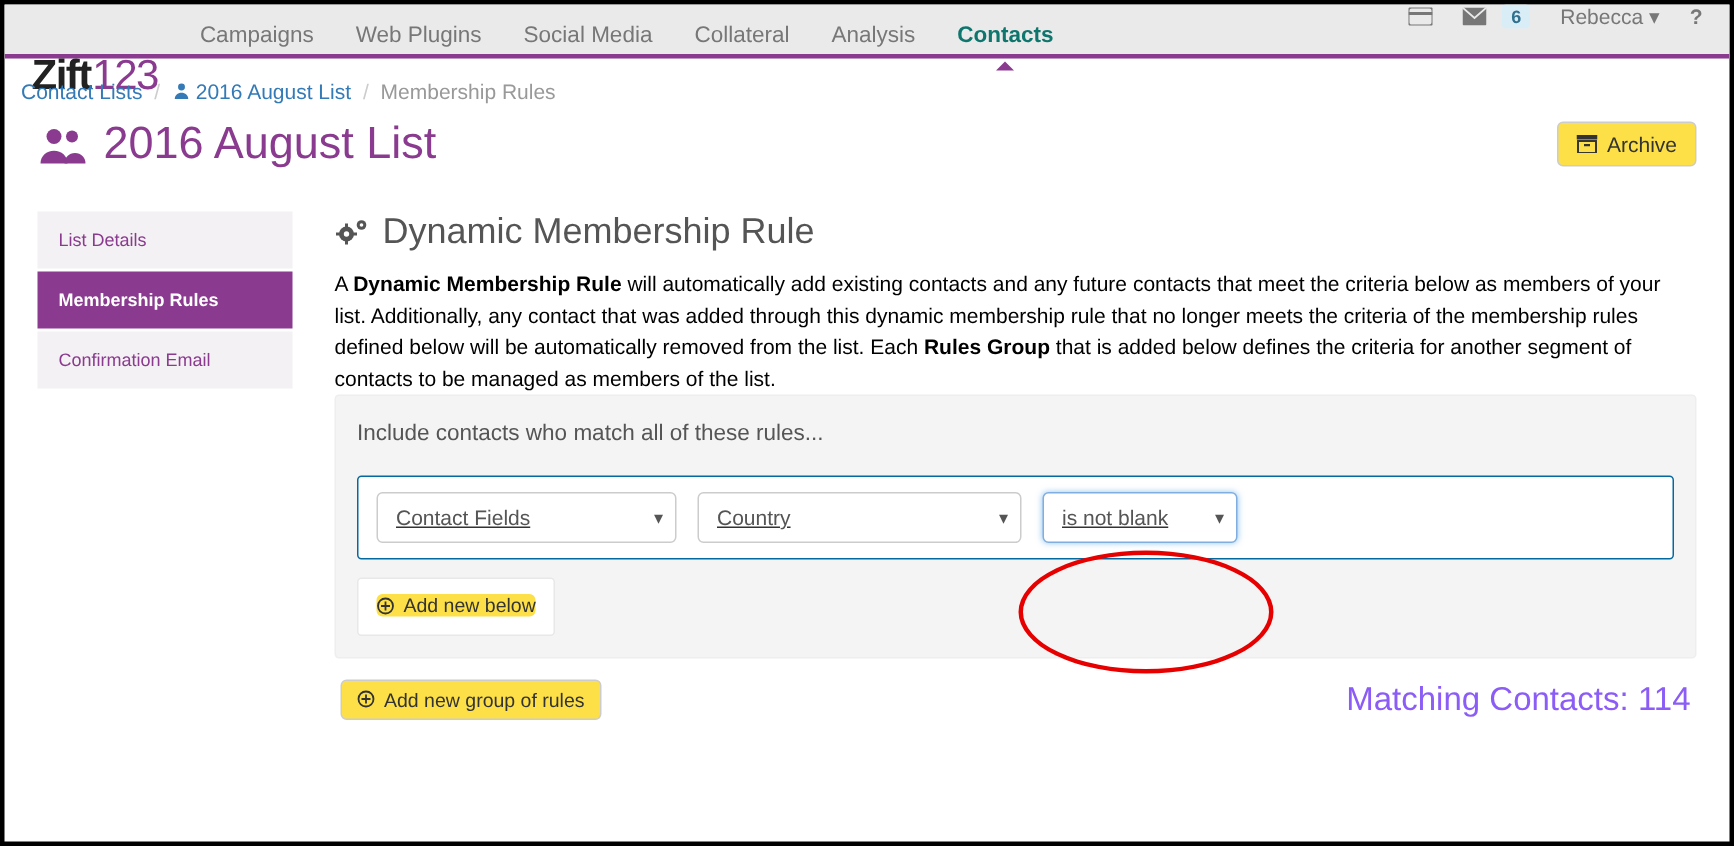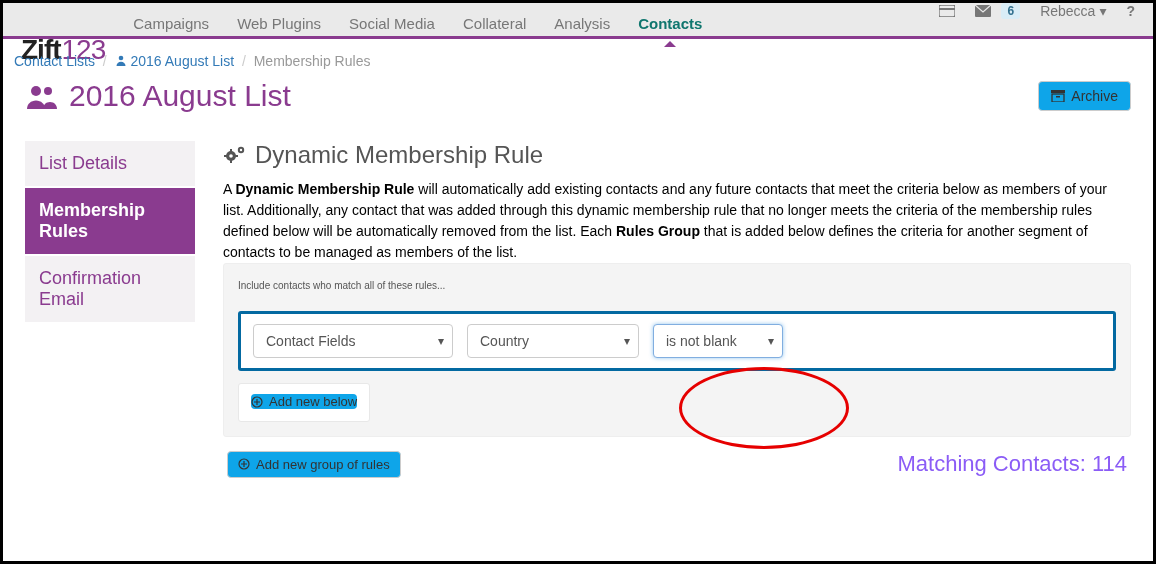--- a/index.html
+++ b/index.html
@@ -72,64 +72,65 @@
     display:flex; justify-content:space-between; align-items:center;
     padding: 4px 22px 28px;
   }
   .page-title {
     color:#8a3b8f;
     font-size:30px;
     font-weight:400;
     display:flex; align-items:center; gap:10px;
   }
   .btn {
-    background:#0ea5e9;
+    background:#fde047;
     border:1px solid #ccc;
     border-radius:4px;
     padding:6px 12px;
     font-size:14px;
     color:#333;
     cursor:pointer;
     display:inline-flex; align-items:center; gap:6px;
   }
   .btn-sm { padding:5px 10px; font-size:13px;}
   
   .cols { display:flex; padding:0 22px; gap:28px;}
   .sidebar { width:170px; flex-shrink:0;}
   .tab {
     display:block;
     padding:12px 14px;
     background:#f3f1f3;
     color:#8a3b8f;
     margin-bottom:2px;
-    font-size:18px;
+    font-size:12px;
     cursor:pointer;
   }
   .tab.active { background:#8a3b8f; color:#fff; font-weight:600;}
   .main { flex:1; min-width:0;}
   .section-title {
     font-size:24px; color:#555; font-weight:400;
     display:flex; align-items:center; gap:8px;
     margin-bottom:10px;
   }
   .desc { color:#000000; font-size:14px; line-height:1.5; }
   .rules-panel {
     background:#f4f4f4;
     border:1px solid #eee;
     border-radius:3px;
     padding:16px 14px 14px;
   }
-  .panel-sub { color:#555; font-size:10px; margin-bottom:20px;}
+  .panel-sub { color:#555; font-size:15px; margin-bottom:20px;}
   .rule-row {
     background:#fff;
-    border:3px solid #0369a1;
+    border:1px solid #0369a1;
     border-radius:3px;
     padding:10px 12px 10px;
     display:flex; gap:14px; align-items:center;
     margin-bottom:12px;
+    text-decoration:underline;
   }
   .sel {
     height:34px;
     border:1px solid #ccc;
     border-radius:4px;
     background:#fff;
     padding:0 26px 0 12px;
     font-size:14px;
     color:#555;
     position:relative;
@@ -137,21 +138,21 @@
     cursor:pointer;
   }
   .sel::after {
     content:"▾";
     position:absolute;
     right:8px;
     color:#555;
     font-size:12px;
   }
   .sel-wide { width:200px;}
-  .sel-med { width:172px;}
+  .sel-med { width:216px;}
   .sel-sm { width:130px;}
   .sel-focus {
     border-color:#81aee0;
     box-shadow: 0 0 4px rgba(102,175,233,.7);
   }
   .add-block {
     background:#fff;
     border:1px solid #e8e8e8;
     border-radius:3px;
     padding:10px 12px;

